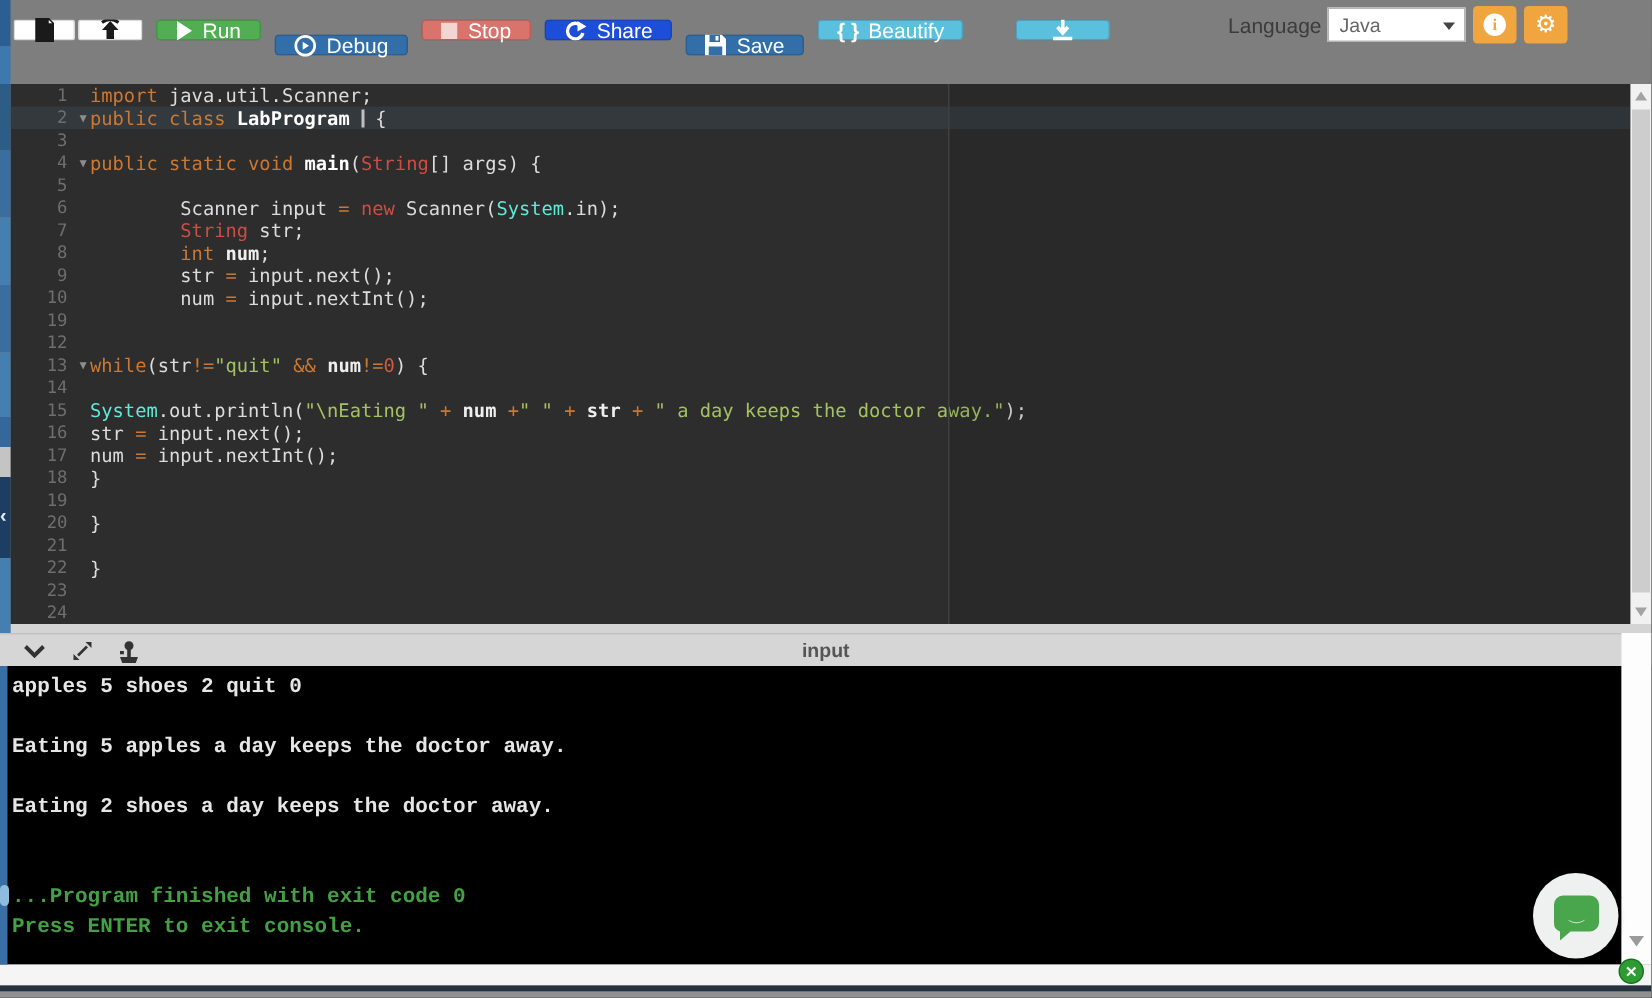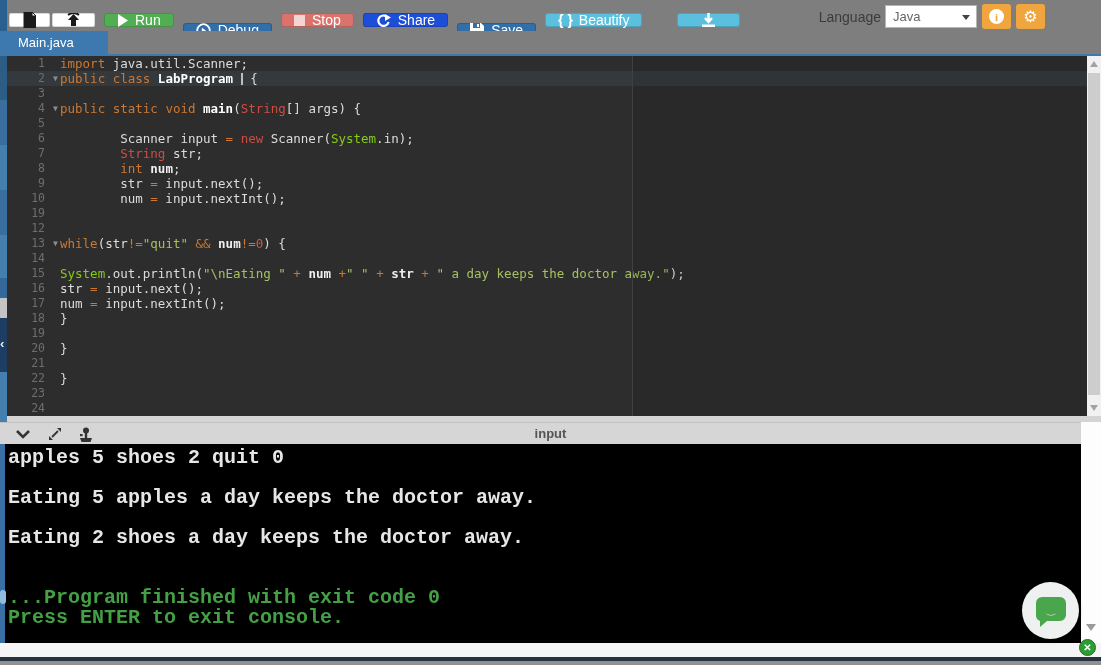--- a/index.html
+++ b/index.html
@@ -60,21 +60,21 @@
   
   .editor { position:absolute; left:7px; top:56px; width:1080px; height:360px; background:#2d2d2d; overflow:hidden; cursor:text; }
   .pm-shade { position:absolute; left:625px; top:0; width:455px; height:360px; background:rgba(0,0,0,0.08); border-left:1px solid #404040; pointer-events:none; }
   .ed-row { position:relative; height:15px; display:flex; font-family:"DejaVu Sans Mono", monospace; font-size:12.5px; line-height:15px; white-space:pre; }
   .ed-row.active { background:#34393d; }
   .gut { width:44px; flex:0 0 44px; text-align:right; padding-right:6px; color:#6e6e6e; font-size:11.5px; }
   .fold { position:absolute; left:46px; top:0px; color:#8d8d8d; font-size:8px; line-height:15px; }
   .code { padding-left:9px; color:#dcdcdc; }
   .tk-kw { color:#cc7832; }
   .tk-ty { color:#cb4d44; }
-  .tk-sys { color:#84cc16; }
+  .tk-sys { color:#5eead4; }
   .tk-st { color:#a5c261; }
   .tk-nu { color:#cf5b45; }
   .tk-fn { color:#ffffff; font-weight:bold; }
   .tk-va { color:#eeeeee; font-weight:bold; }
   .tk-pl { color:#dcdcdc; }
   .cursor { display:inline-block; width:2px; height:12px; background:#bfbfbf; vertical-align:-2px; }
 
   
   .vscroll { position:absolute; left:1087px; top:56px; width:14px; height:360px; background:#f1f1f1; }
   .vs-arrow { position:absolute; left:3px; width:0; height:0; border-left:4px solid transparent; border-right:4px solid transparent; cursor:pointer; }
@@ -84,21 +84,21 @@
 
   .hsplit { position:absolute; left:7px; top:416px; width:1094px; height:6px; background:#d4d4d4; }
 
   
   .con-head { position:absolute; left:0; top:422px; width:1101px; height:22px; background:#d6d6d6; border-top:1px solid #c2c2c2; }
   .ch-icon { position:absolute; top:3px; width:18px; height:16px; cursor:pointer; color:#333; display:flex; align-items:center; justify-content:center; }
   .ch-label { position:absolute; left:0; right:0; top:3px; text-align:center; color:#555; font-size:13px; font-weight:bold; }
 
   
   .console { position:absolute; left:0; top:444px; width:1081px; height:199px; background:#000; padding:4px 0 0 8px; cursor:text; overflow:hidden; }
-  .console-line { font-family:"Liberation Mono", monospace; font-size:20px; font-weight:bold; line-height:20px; color:#e6e6e6; white-space:pre; }
+  .console-line { font-family:"Liberation Mono", monospace; font-size:14px; font-weight:bold; line-height:20px; color:#e6e6e6; white-space:pre; }
   .c-status { color:#44a044; }
   .con-right { position:absolute; left:1081px; top:422px; width:20px; height:221px; background:#fdfdfd; }
   .cr-down { position:absolute; left:1086px; top:624px; width:0; height:0; border-left:5px solid transparent; border-right:5px solid transparent; border-top:7px solid #9a9a9a; cursor:pointer; }
 
   
   .strip-light { position:absolute; left:0; top:643px; width:1101px; height:14px; background:#f5f5f5; }
   .strip-dark { position:absolute; left:0; top:657px; width:1101px; height:4px; background:#26323f; }
   .strip-gray { position:absolute; left:0; top:661px; width:1101px; height:4px; background:#909090; }
 
   
@@ -197,25 +197,20 @@
       </div>
       <div class="sq-btn">
         <span class="info-disc">i</span>
       </div>
       <div class="sq-btn">
         <span class="gear">⚙</span>
       </div>
     </div>
   </div>
 
-  <div class="tabbar">
-    <div class="tab-active">
-      <span>Main.java</span>
-    </div>
-  </div>
 
   <div class="left-strip">
     <div class="ls-seg" style="top:0;height:31px;background:#2a5f92;"></div>
     <div class="ls-seg" style="top:31px;height:25px;background:#3d79ae;"></div>
     <div class="ls-seg" style="top:56px;height:44px;background:#2d5c85;"></div>
     <div class="ls-seg" style="top:100px;height:45px;background:#3a6e9e;"></div>
     <div class="ls-seg" style="top:145px;height:45px;background:#457fb0;"></div>
     <div class="ls-seg" style="top:190px;height:45px;background:#3a6e9e;"></div>
     <div class="ls-seg" style="top:235px;height:43px;background:#457fb0;"></div>
     <div class="ls-seg" style="top:278px;height:20px;background:#35689a;"></div>

